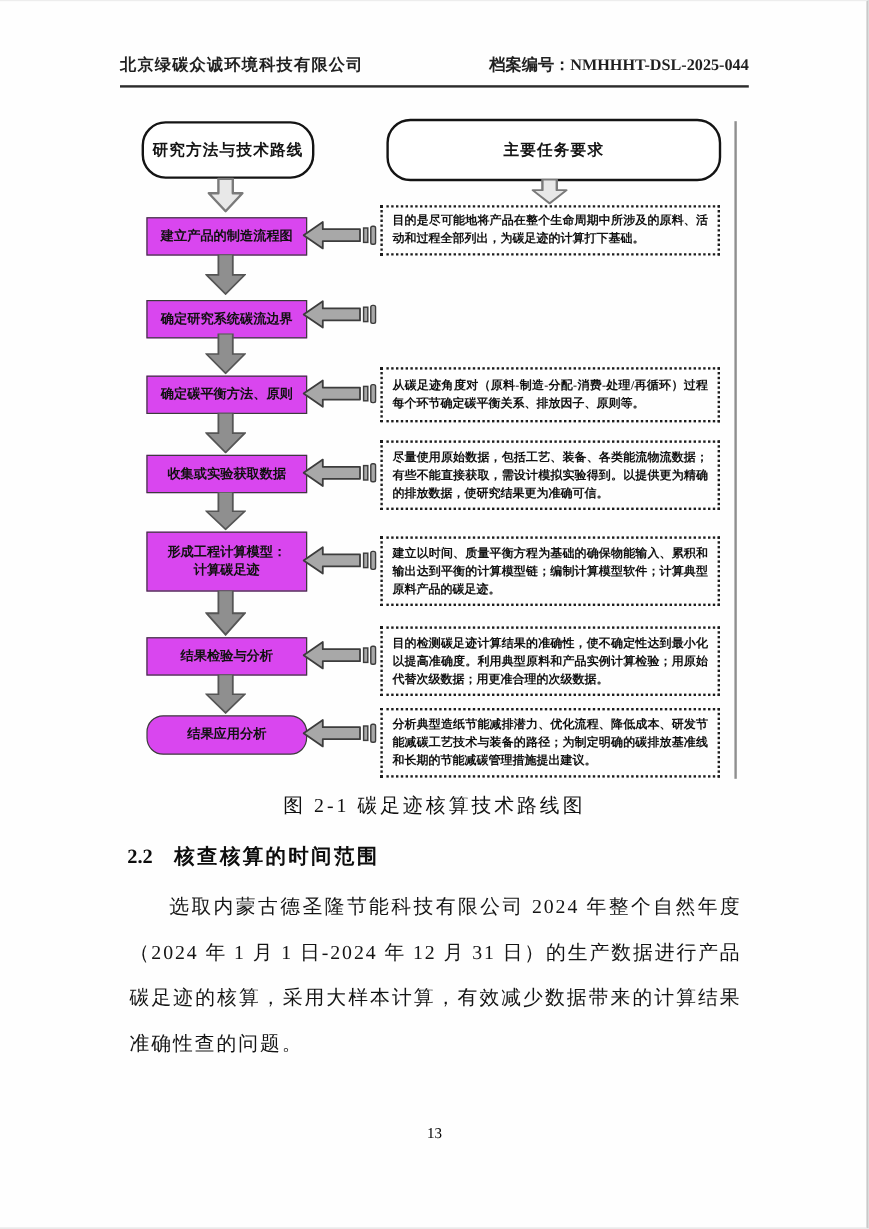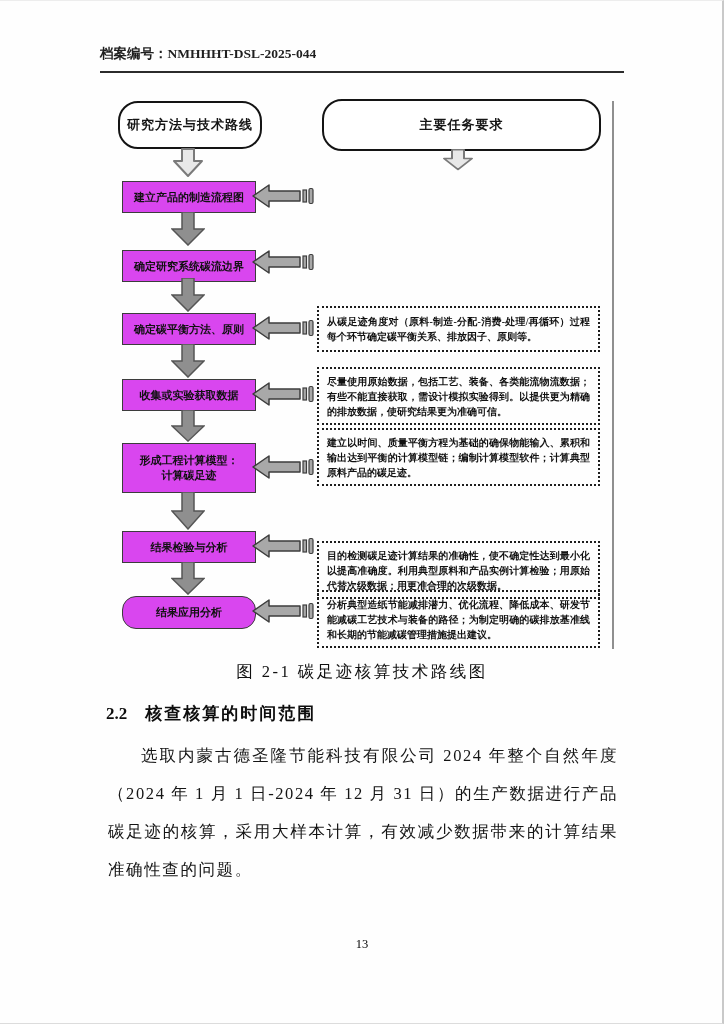--- a/index.html
+++ b/index.html
@@ -49,20 +49,21 @@
     text-align:justify;text-indent:2em;color:#141414;}
   .page-num{position:absolute;left:0;top:936px;width:724px;text-align:center;
     font-size:12.5px;color:#000000;}
 </style>
 </head>
 <body>
 
 <div class="page">
 
   <div class="doc-header">
+    <span>北京绿碳众诚环境科技有限公司</span>
     <span class="right"><span>档案编号：</span><span>NMHHHT-DSL-2025-044</span></span>
   </div>
 
   <div class="figure">
     <div class="vline"></div>
 
     <div class="hdr-box" id="hdrLeft">研究方法与技术路线</div>
     <div class="hdr-box" id="hdrRight">主要任务要求</div>
 
     <svg class="svgarrow" style="left:72px;top:49px;" width="32" height="30" viewBox="0 0 32 30" preserveAspectRatio="none">
@@ -129,24 +130,25 @@
         <path d="M1 13 L17 2 V8 H48 V18 H17 V24 Z" fill="#a8a8a8" stroke="#3d3d3d" stroke-width="1.5" stroke-linejoin="round"></path>
         <rect x="51" y="7" width="3.5" height="12" fill="#a8a8a8" stroke="#3d3d3d" stroke-width="1.2"></rect>
         <rect x="57" y="5.5" width="4" height="15" rx="1.5" fill="#a8a8a8" stroke="#3d3d3d" stroke-width="1.2"></rect>
       </svg>
     <svg class="svgarrow" style="left:152px;top:499px;" width="62" height="26" viewBox="0 0 62 26" preserveAspectRatio="none">
         <path d="M1 13 L17 2 V8 H48 V18 H17 V24 Z" fill="#a8a8a8" stroke="#3d3d3d" stroke-width="1.5" stroke-linejoin="round"></path>
         <rect x="51" y="7" width="3.5" height="12" fill="#a8a8a8" stroke="#3d3d3d" stroke-width="1.2"></rect>
         <rect x="57" y="5.5" width="4" height="15" rx="1.5" fill="#a8a8a8" stroke="#3d3d3d" stroke-width="1.2"></rect>
       </svg>
 
+    <div class="dash-box" style="top:72px;height:42px;">目的是尽可能地将产品在整个生命周期中所涉及的原料、活动和过程全部列出，为碳足迹的计算打下基础。</div>
     <div class="dash-box" style="top:207px;height:46px;">从碳足迹角度对（原料-制造-分配-消费-处理/再循环）过程每个环节确定碳平衡关系、排放因子、原则等。</div>
     <div class="dash-box" style="top:268px;height:58px;">尽量使用原始数据，包括工艺、装备、各类能流物流数据；有些不能直接获取，需设计模拟实验得到。以提供更为精确的排放数据，使研究结果更为准确可信。</div>
-    <div class="dash-box" style="top:329px;height:58px;">建立以时间、质量平衡方程为基础的确保物能输入、累积和输出达到平衡的计算模型链；编制计算模型软件；计算典型原料产品的碳足迹。</div>
-    <div class="dash-box" style="top:442px;height:58px;">目的检测碳足迹计算结果的准确性，使不确定性达到最小化以提高准确度。利用典型原料和产品实例计算检验；用原始代替次级数据；用更准合理的次级数据。</div>
+    <div class="dash-box" style="top:348px;height:58px;">建立以时间、质量平衡方程为基础的确保物能输入、累积和输出达到平衡的计算模型链；编制计算模型软件；计算典型原料产品的碳足迹。</div>
+    <div class="dash-box" style="top:423px;height:58px;">目的检测碳足迹计算结果的准确性，使不确定性达到最小化以提高准确度。利用典型原料和产品实例计算检验；用原始代替次级数据；用更准合理的次级数据。</div>
     <div class="dash-box" style="top:491px;height:58px;">分析典型造纸节能减排潜力、优化流程、降低成本、研发节能减碳工艺技术与装备的路径；为制定明确的碳排放基准线和长期的节能减碳管理措施提出建议。</div>
   </div>
 
   <div class="caption">图 2-1 碳足迹核算技术路线图</div>
 
   <div class="sec-heading">
     <span class="num">2.2</span><span>核查核算的时间范围</span>
   </div>
 
   <div class="body-para">选取内蒙古德圣隆节能科技有限公司 2024 年整个自然年度（2024 年 1 月 1 日-2024 年 12 月 31 日）的生产数据进行产品碳足迹的核算，采用大样本计算，有效减少数据带来的计算结果准确性查的问题。</div>

